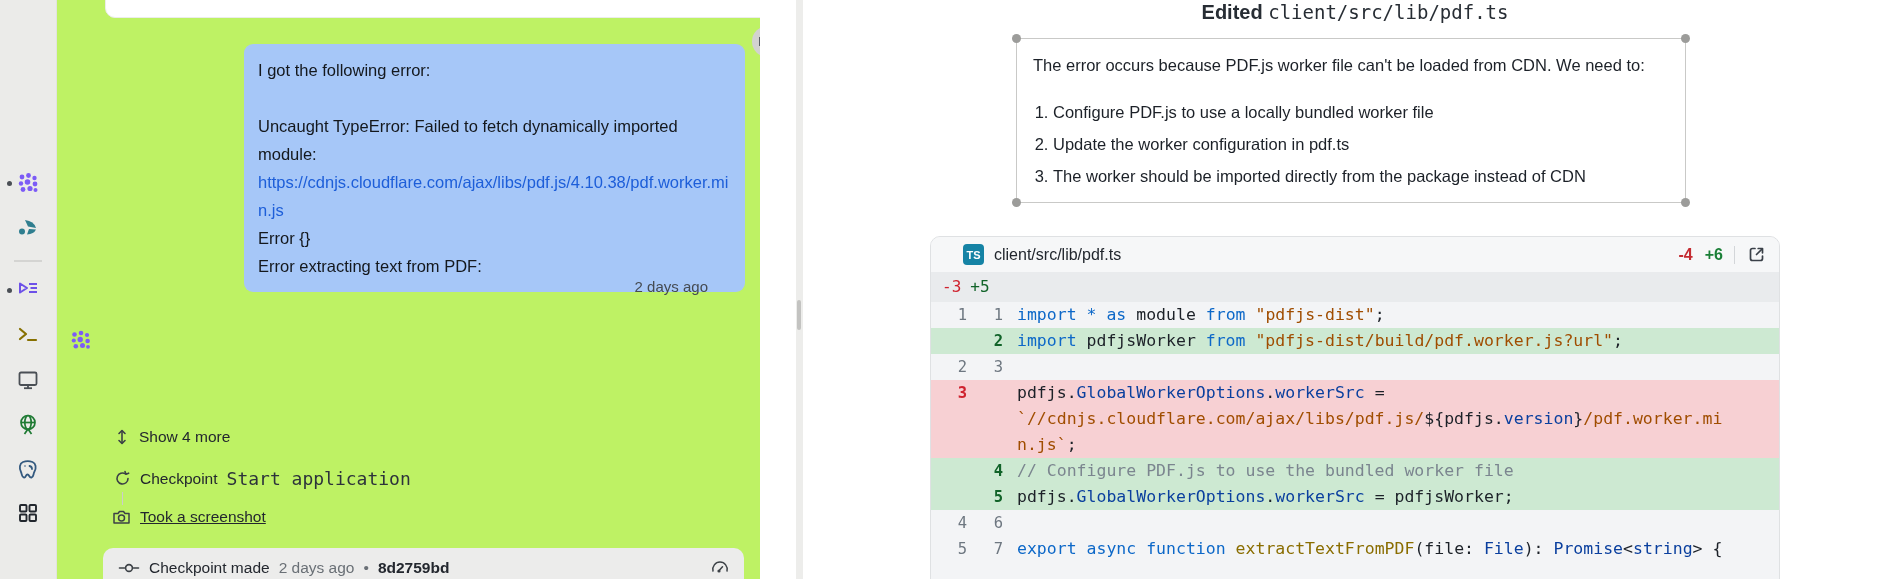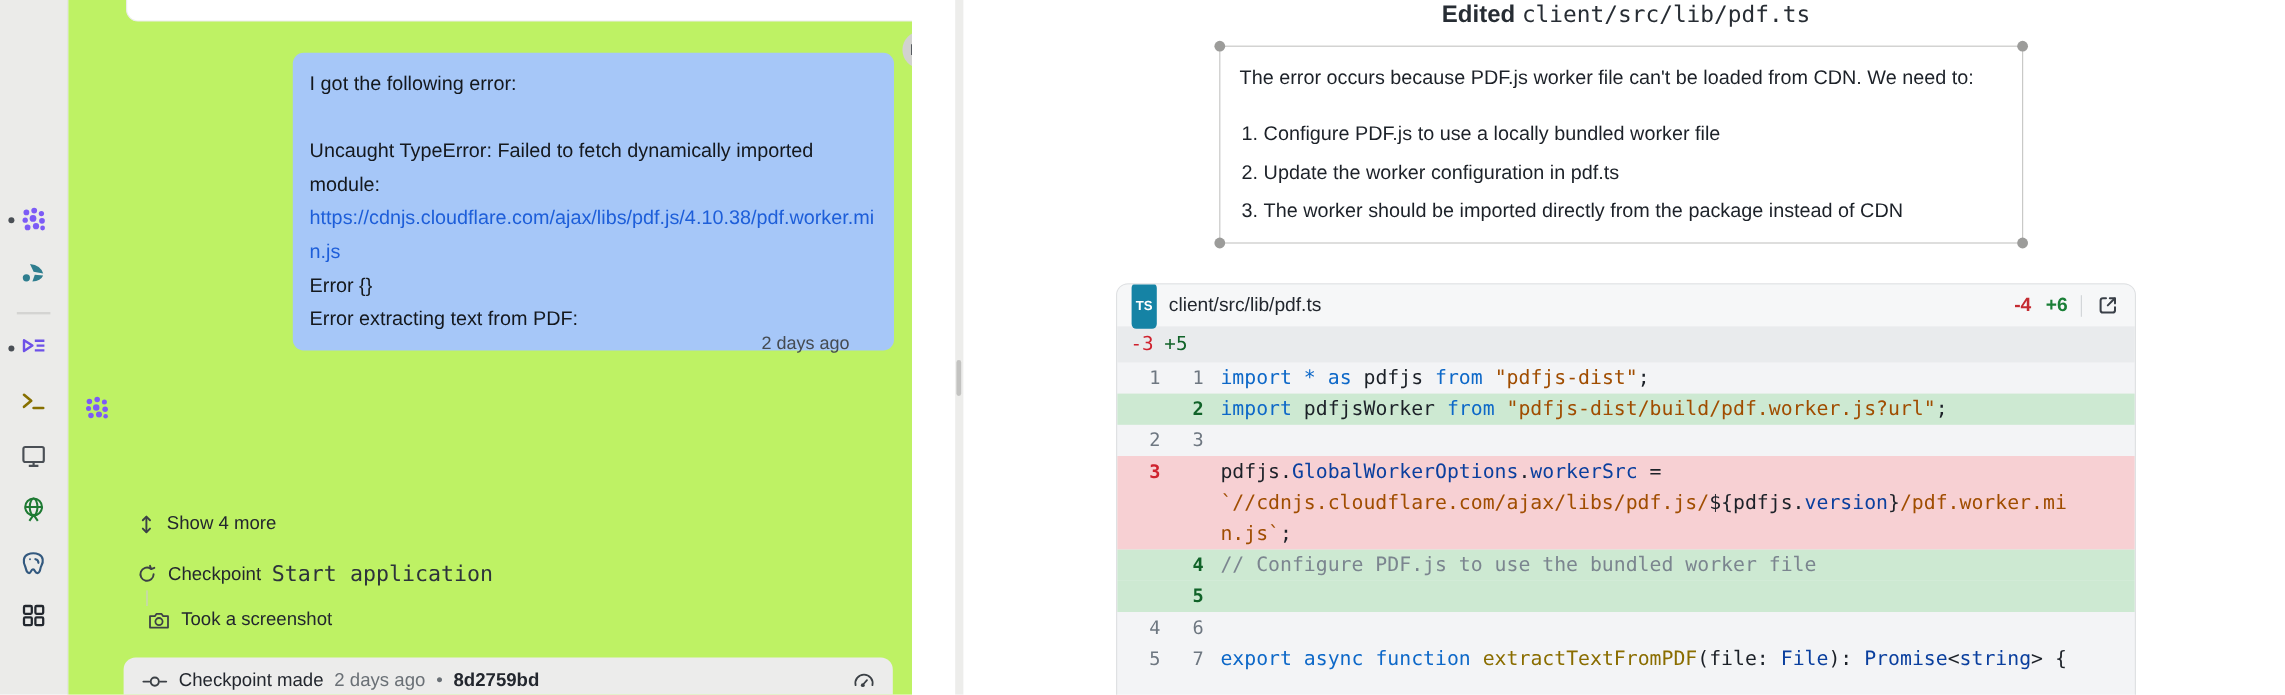--- a/index.html
+++ b/index.html
@@ -28,21 +28,21 @@
   .bubble .gap-after{margin-bottom:28px;}
   .bubble a{color:var(--link);text-decoration:none;display:block;word-break:break-all;}
   .avatar-user{position:absolute;left:695px;top:26px;width:31px;height:31px;border-radius:50%;background:#d2d2d0;color:#53585e;font-size:13px;display:flex;align-items:center;justify-content:center;}
   .timestamp{position:absolute;right:52px;top:278px;font-size:15px;color:#454b52;}
   .avatar-agent{position:absolute;left:12px;top:328px;width:24px;height:24px;}
   .agent-card{position:absolute;left:46px;top:318px;width:641px;background:#ececeb;border-radius:9px;padding:13px 14px;font-size:16.5px;line-height:28px;color:#14181d;}
   .log-row{position:absolute;display:flex;align-items:center;gap:9px;font-size:15.5px;color:#23272e;}
   .log-row .mono{font-size:18px;color:#2d333b;}
   .show-more{left:57px;top:428px;}
   .restarted{left:57px;top:468px;}
-  .screenshot{left:66px;top:508px;}
+  .screenshot{left:55px;top:508px;text-decoration:underline;}
   .connector{position:absolute;left:65px;top:492px;width:0;height:13px;border-left:1.5px solid #cccccb;}
   .checkpoint{position:absolute;left:46px;top:548px;width:641px;height:40px;background:#ececeb;border-radius:10px 10px 0 0;display:flex;align-items:center;padding:0 14px 0 15px;gap:9px;font-size:15.5px;}
   .checkpoint .muted{color:#6a7076;}
   .checkpoint .hash{font-weight:bold;color:#23272e;}
   .checkpoint .spacer{flex:1;}
 
   
   .vdivider{position:absolute;left:796px;top:0;width:7px;height:579px;background:#ededeb;}
   .vthumb{position:absolute;left:1px;top:300px;width:4px;height:30px;background:#c3c3c1;border-radius:2px;}
 
@@ -54,21 +54,21 @@
 
   .summary-box{position:absolute;left:213px;top:38px;width:670px;height:165px;background:#fff;border:1px solid #c9c9c7;padding:13px 16px;font-size:16.5px;line-height:26px;color:#1c2128;}
   .summary-box .intro{margin-bottom:21px;}
   .summary-box ol{margin-left:20px;}
   .summary-box li{margin-bottom:6px;}
   .handle{position:absolute;width:9px;height:9px;border-radius:50%;background:#9c9c9a;}
   .h-tl{left:-5px;top:-5px;} .h-tr{right:-5px;top:-5px;} .h-bl{left:-5px;bottom:-5px;} .h-br{right:-5px;bottom:-5px;}
 
   .diffcard{position:absolute;left:127px;top:236px;width:850px;height:360px;background:#f3f4f6;border:1px solid #dfe1e3;border-radius:10px;overflow:hidden;}
   .diff-header{height:35px;background:#f6f7f8;display:flex;align-items:center;padding:0 12px;}
-  .ts-badge{width:21px;height:38px;border-radius:4px;background:var(--ts-badge);color:#fff;font-size:11px;font-weight:bold;display:flex;align-items:center;justify-content:center;}
+  .ts-badge{width:21px;height:21px;border-radius:4px;background:var(--ts-badge);color:#fff;font-size:11px;font-weight:bold;display:flex;align-items:center;justify-content:center;margin-left:20px;}
   .diff-filename{margin-left:10px;font-size:16px;color:#22272e;}
   .diff-header .spacer{flex:1;}
   .cnt-del{color:#c42b31;font-weight:bold;font-size:16px;}
   .cnt-add{color:var(--added-green);font-weight:bold;font-size:16px;margin-left:12px;}
   .hdr-vr{width:0;height:18px;border-left:1px solid #d3d6d9;margin:0 11px;}
   .diff-stats{height:30px;background:#e9ebed;display:flex;align-items:center;padding-left:11px;font-size:16px;line-height:30px;}
   .diff-stats .del{color:var(--removed-red);}
   .diff-stats .add{color:#116329;margin-left:9px;}
   .diff-row{display:flex;min-height:26px;line-height:26px;font-size:16.5px;}
   .diff-row .ln{width:36px;text-align:right;flex:0 0 auto;color:#6e7781;font-family:"DejaVu Sans Mono",monospace;font-size:15.5px;}
@@ -264,21 +264,21 @@
       </svg>
     </div>
     <div class="diff-stats mono">
       <span class="del">-3</span>
       <span class="add">+5</span>
     </div>
     <div id="diff-rows">
         <div class="diff-row context">
           <span class="ln old">1</span>
           <span class="ln new">1</span>
-          <span class="code"><span class="tok-kw">import</span><span class="tok-pl"> </span><span class="tok-kw">*</span><span class="tok-pl"> </span><span class="tok-kw">as</span><span class="tok-pl"> pdfjs </span><span class="tok-kw">from</span><span class="tok-pl"> </span><span class="tok-str">"pdfjs-dist"</span><span class="tok-pl">;</span></span>
+          <span class="code"><span class="tok-kw">import</span><span class="tok-pl"> </span><span class="tok-kw">*</span><span class="tok-pl"> </span><span class="tok-kw">as</span><span class="tok-pl"> module </span><span class="tok-kw">from</span><span class="tok-pl"> </span><span class="tok-str">"pdfjs-dist"</span><span class="tok-pl">;</span></span>
         </div>
         <div class="diff-row added">
           <span class="ln old"></span>
           <span class="ln new">2</span>
           <span class="code"><span class="tok-kw">import</span><span class="tok-pl"> pdfjsWorker </span><span class="tok-kw">from</span><span class="tok-pl"> </span><span class="tok-str">"pdfjs-dist/build/pdf.worker.js?url"</span><span class="tok-pl">;</span></span>
         </div>
         <div class="diff-row context">
           <span class="ln old">2</span>
           <span class="ln new">3</span>
           <span class="code"></span>
@@ -290,20 +290,21 @@
 </span><span class="tok-str">`//cdnjs.cloudflare.com/ajax/libs/pdf.js/</span><span class="tok-pl">${</span><span class="tok-pl">pdfjs.</span><span class="tok-prop">version</span><span class="tok-pl">}</span><span class="tok-str">/pdf.worker.min.js`</span><span class="tok-pl">;</span></span>
         </div>
         <div class="diff-row added">
           <span class="ln old"></span>
           <span class="ln new">4</span>
           <span class="code"><span class="tok-com">// Configure PDF.js to use the bundled worker file</span></span>
         </div>
         <div class="diff-row added">
           <span class="ln old"></span>
           <span class="ln new">5</span>
+          <span class="code"><span class="tok-pl">pdfjs.</span><span class="tok-prop">GlobalWorkerOptions</span><span class="tok-pl">.</span><span class="tok-prop">workerSrc</span><span class="tok-pl"> = pdfjsWorker;</span></span>
         </div>
         <div class="diff-row context">
           <span class="ln old">4</span>
           <span class="ln new">6</span>
           <span class="code"></span>
         </div>
         <div class="diff-row context">
           <span class="ln old">5</span>
           <span class="ln new">7</span>
           <span class="code"><span class="tok-kw">export</span><span class="tok-pl"> </span><span class="tok-kw">async</span><span class="tok-pl"> </span><span class="tok-kw">function</span><span class="tok-pl"> </span><span class="tok-fn">extractTextFromPDF</span><span class="tok-pl">(file: </span><span class="tok-prop">File</span><span class="tok-pl">): </span><span class="tok-prop">Promise</span><span class="tok-pl">&lt;</span><span class="tok-prop">string</span><span class="tok-pl">&gt; {</span></span>

